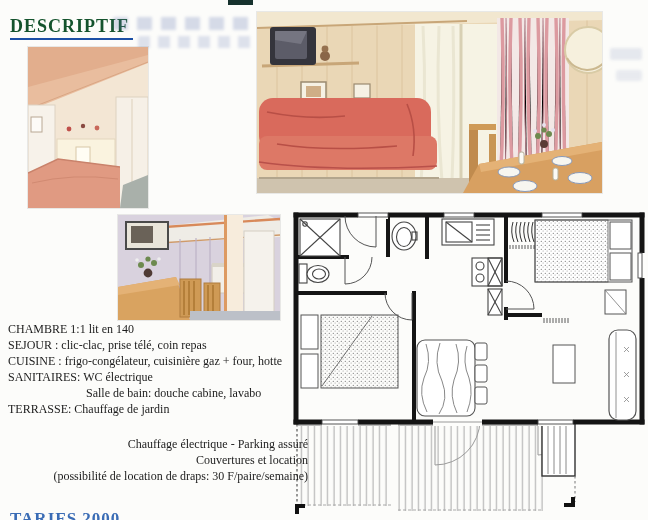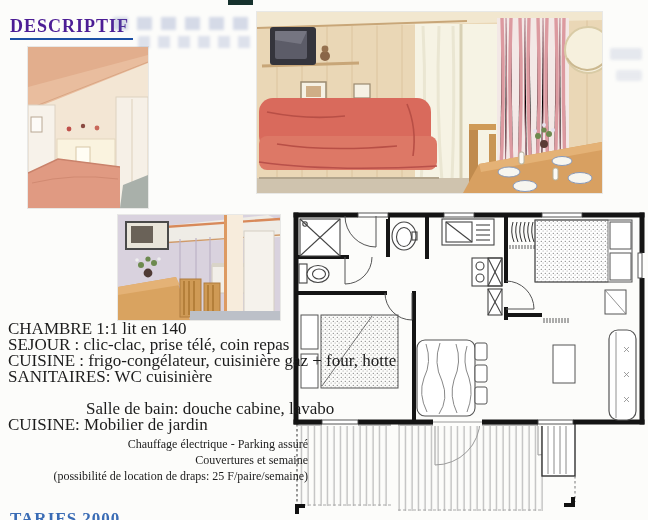--- a/index.html
+++ b/index.html
@@ -9,42 +9,42 @@
     font-family:"Liberation Serif","DejaVu Serif",serif;
     color:#1c1c1c;
   }
   .abs{position:absolute;}
   
   #top-dash{left:228px;top:0;width:25px;height:5px;background:#16312d;}
   
   #doc-title{
     left:10px;top:16px;
     font-size:18px;font-weight:bold;letter-spacing:1px;
-    color:#4c1d95;border-bottom:2.5px solid #1b4fa5;padding:0 4px 1px 0;
+    color:#14532d;border-bottom:2.5px solid #1b4fa5;padding:0 4px 1px 0;
   }
   
   .ghost{filter:blur(1.4px);opacity:.45;border-radius:2px;}
   #ghost-1{left:113px;top:17px;width:144px;height:13px;
     background:repeating-linear-gradient(90deg,rgba(95,115,175,.55) 0 15px,transparent 15px 24px);}
   #ghost-2{left:138px;top:36px;width:118px;height:12px;
     background:repeating-linear-gradient(90deg,rgba(100,120,180,.45) 0 12px,transparent 12px 20px);}
   #ghost-3{left:610px;top:48px;width:32px;height:12px;background:rgba(110,125,175,.35);}
   #ghost-4{left:616px;top:70px;width:26px;height:11px;background:rgba(110,125,175,.3);}
   
   .photo{box-shadow:0 0 0 1px rgba(0,0,0,.08);background:#eee;}
   #photo-bedroom{left:28px;top:47px;width:120px;height:161px;}
   #photo-living{left:257px;top:12px;width:345px;height:181px;}
   #photo-kitchen{left:118px;top:215px;width:162px;height:105px;}
   
   #floor-plan{left:292px;top:208px;width:356px;height:312px;}
   
-  #specs{left:8px;top:321px;width:300px;font-size:17px;line-height:16px;white-space:nowrap;}
+  #specs{left:8px;top:321px;width:300px;font-size:12px;line-height:16px;white-space:nowrap;}
   #amenities{left:8px;top:437px;width:300px;font-size:12px;line-height:15.5px;white-space:nowrap;text-align:right;}
   .spec-line,.amenity-line{height:16px;}
-  .indent{padding-left:78px;margin-top:16px;}
+  .indent{padding-left:78px;}
   
   #footer-title{
     left:10px;top:509px;
     font-size:17px;font-weight:bold;letter-spacing:1px;
     color:#3a6cb5;border-bottom:2px solid #3a6cb5;padding:0 3px 1px 0;
   }
   svg{display:block;}
 </style>
 </head>
 <body>
@@ -437,24 +437,24 @@
     <line x1="214" y1="101" x2="242" y2="101"></line>
         <path d="M214,73 A28,28 0 0 1 242,101"></path>
   </g>
 </svg>
 </div>
 
 <div class="abs" id="specs">
   <div class="spec-line">CHAMBRE 1:1 lit en 140</div>
   <div class="spec-line">SEJOUR : clic-clac, prise télé, coin repas</div>
   <div class="spec-line">CUISINE : frigo-congélateur, cuisinière gaz + four, hotte</div>
-  <div class="spec-line">SANITAIRES: WC cuisinière</div>
+  <div class="spec-line">SANITAIRES: WC électrique</div>
   <div class="spec-line indent">Salle de bain: douche cabine, lavabo</div>
-  <div class="spec-line">CUISINE: Mobilier de jardin</div>
+  <div class="spec-line">TERRASSE: Chauffage de jardin</div>
 </div>
 
 <div class="abs" id="amenities">
   <div class="amenity-line">Chauffage électrique - Parking assuré</div>
-  <div class="amenity-line">Couvertures et semaine</div>
-  <div class="amenity-line">(possibilité de location de draps: 25 F/paire/semaine)</div>
+  <div class="amenity-line">Couvertures et location</div>
+  <div class="amenity-line">(possibilité de location de draps: 30 F/paire/semaine)</div>
 </div>
 
 <div class="abs" id="footer-title">TARIFS 2000</div>
 
 </body></html>

